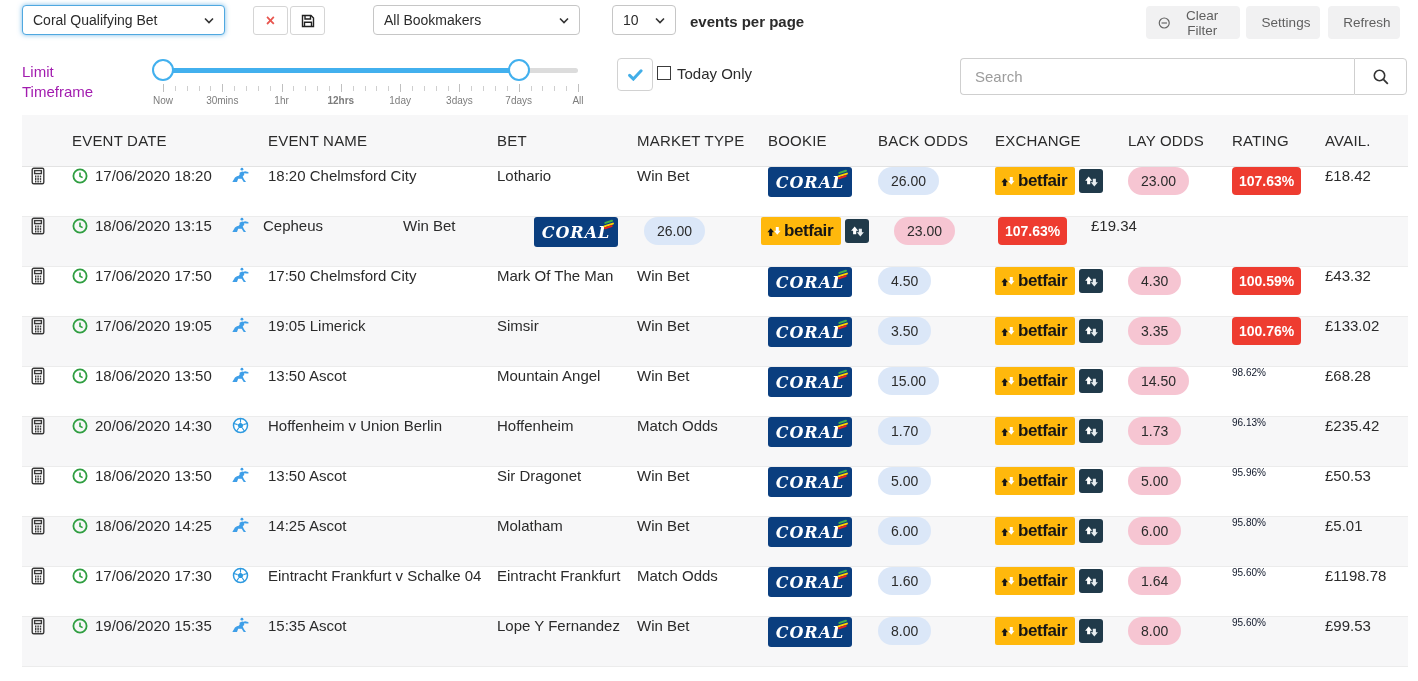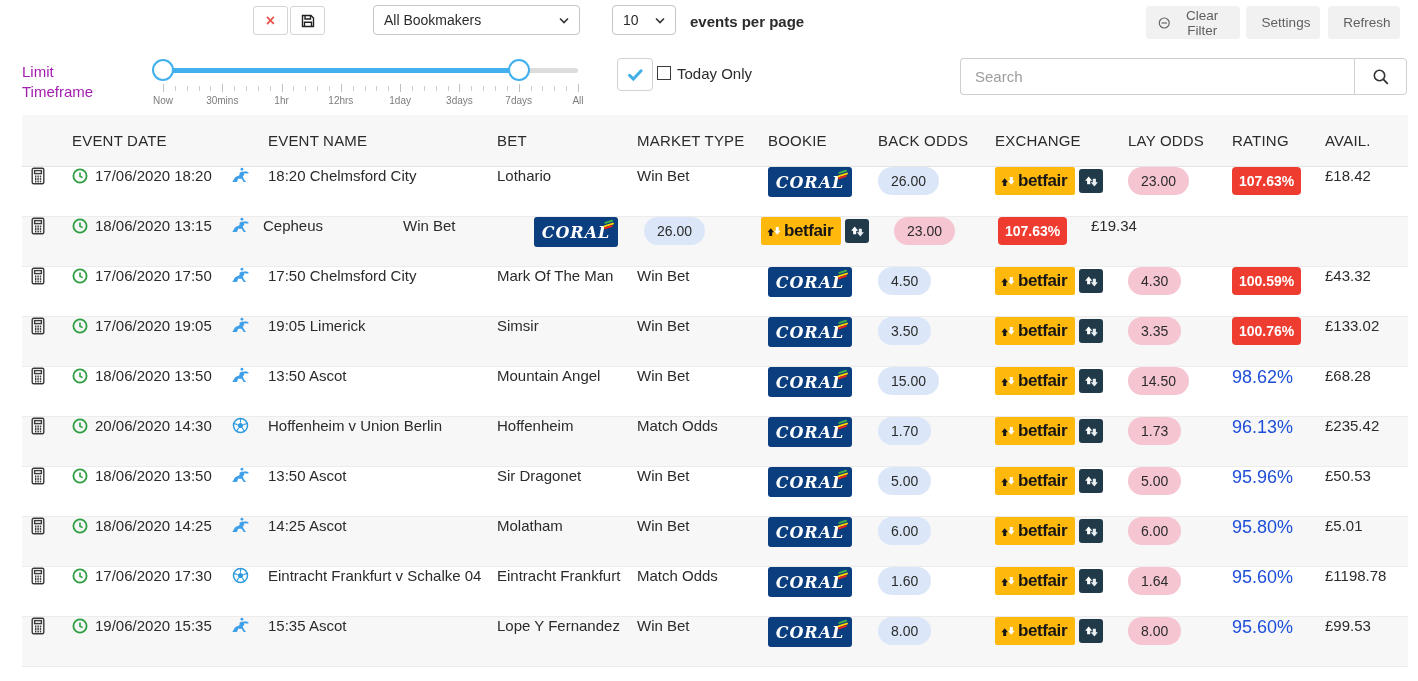--- a/index.html
+++ b/index.html
@@ -65,41 +65,47 @@
   .c-back   { width:120px; padding-left:8px; }
   .c-exch   { width:130px; padding-left:5px; gap:4px; }
   .c-lay    { width:98px;  padding-left:8px; }
   .c-rating { width:98px;  padding-left:14px; }
   .c-avail  { width:92px;  padding-left:9px; }
 
   .icon-btn { display:flex; align-items:center; cursor:pointer; }
   .pill { display:inline-block; padding:6px 13px; border-radius:16px; font-size:14px; color:#2b2b2b; }
   .pill.back { background:#dbe7f8; }
   .pill.lay  { background:#f6c5d2; }
-  .rating { font-size:18px; color:#1d4ed8; }
+  .rating { font-size:10px; color:#0f172a; }
   .rating.hot { background:#ee3c30; color:#fff; font-size:14px; font-weight:600; padding:6px 7px; border-radius:4px; }
 
   .coral { position:relative; display:flex; align-items:center; justify-content:center; width:84px; height:30px;
            background:#0a3e7f; border-radius:3px; cursor:pointer; }
   .coral-text { font-family:"DejaVu Serif", serif; font-style:italic; font-weight:bold; color:#fff; font-size:16px; letter-spacing:1px; }
   .coral-swoosh { position:absolute; top:4px; right:4px; width:11px; height:7px; display:block; transform:rotate(-18deg); }
   .coral-swoosh i { display:block; height:2px; border-radius:1px; }
   .coral-swoosh i:nth-child(1){ background:#3fae49; width:9px; margin-left:2px; }
   .coral-swoosh i:nth-child(2){ background:#ffd400; width:11px; margin-top:0.5px; }
   .coral-swoosh i:nth-child(3){ background:#e4231b; width:9px; margin-top:0.5px; }
 
   .betfair { display:flex; align-items:center; gap:3px; height:28px; padding:0 8px 0 6px; background:#ffb80c; border-radius:2px; cursor:pointer; }
   .betfair-name { font-size:17px; font-weight:bold; color:#161616; letter-spacing:-0.4px; }
   .exch-sq { display:flex; align-items:center; justify-content:center; width:24px; height:24px; background:#203a4a; border-radius:3px; cursor:pointer; }
 </style>
 </head>
 <body>
 
 <div class="page">
 
+  <div class="select focused sel-strategy">
+    <span>Coral Qualifying Bet</span>
+    <svg width="10" height="7" viewBox="0 0 10 7">
+        <polyline points="1,1.5 5,5.5 9,1.5" fill="none" stroke="#333" stroke-width="1.6"></polyline>
+      </svg>
+  </div>
   <div class="mini-btn btn-x">
       <span>×</span>
     </div>
   <div class="mini-btn btn-save">
     <svg width="16" height="16" viewBox="0 0 16 16" fill="none" stroke="#222" stroke-width="1.4">
       <path d="M2.5 2.5 H11 L13.5 5 V13.5 H2.5 Z"></path>
         <path d="M5 2.5 V6 H10.5 V2.8"></path>
         <path d="M4.5 13.5 V9.2 H11.5 V13.5"></path>
     </svg>
   </div>
@@ -180,21 +186,21 @@
         <div class="tick" style="left: 88.5714%;"></div>
         <div class="tick" style="left: 91.4286%;"></div>
         <div class="tick" style="left: 94.2857%;"></div>
         <div class="tick" style="left: 97.1429%;"></div>
         <div class="tick major" style="left: 100%;"></div>
       </div>
     <div class="tick-labels">
         <span class="tick-label" style="left: 0%;">Now</span>
         <span class="tick-label" style="left: 14.2857%;">30mins</span>
         <span class="tick-label" style="left: 28.5714%;">1hr</span>
-        <span class="tick-label" style="left: 42.8571%;">12hrs</span>
+        <span class="tick-label" style="left: 42.8571%; font-weight: bold;">12hrs</span>
         <span class="tick-label" style="left: 57.1429%;">1day</span>
         <span class="tick-label" style="left: 71.4286%;">3days</span>
         <span class="tick-label" style="left: 85.7143%;">7days</span>
         <span class="tick-label" style="left: 100%;">All</span>
       </div>
   </div>
   <div class="apply-btn">
     <svg width="15" height="12" viewBox="0 0 14 11">
         <polyline points="1.5,5.8 5,9.3 12.2,1.6" fill="none" stroke="#42aee8" stroke-width="2.8" stroke-linecap="round"></polyline>
       </svg>

